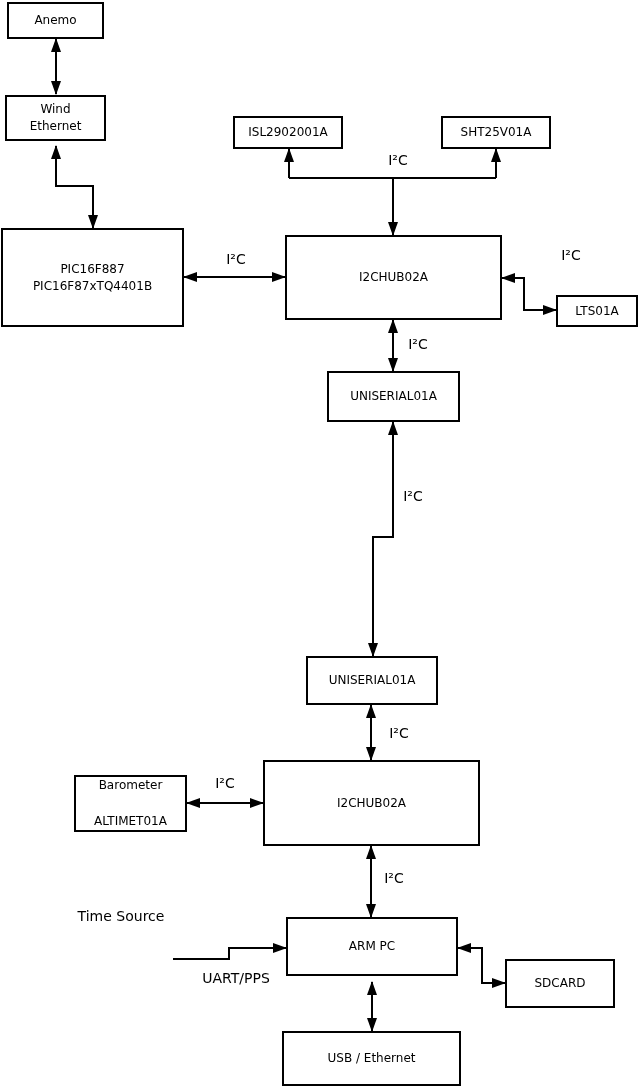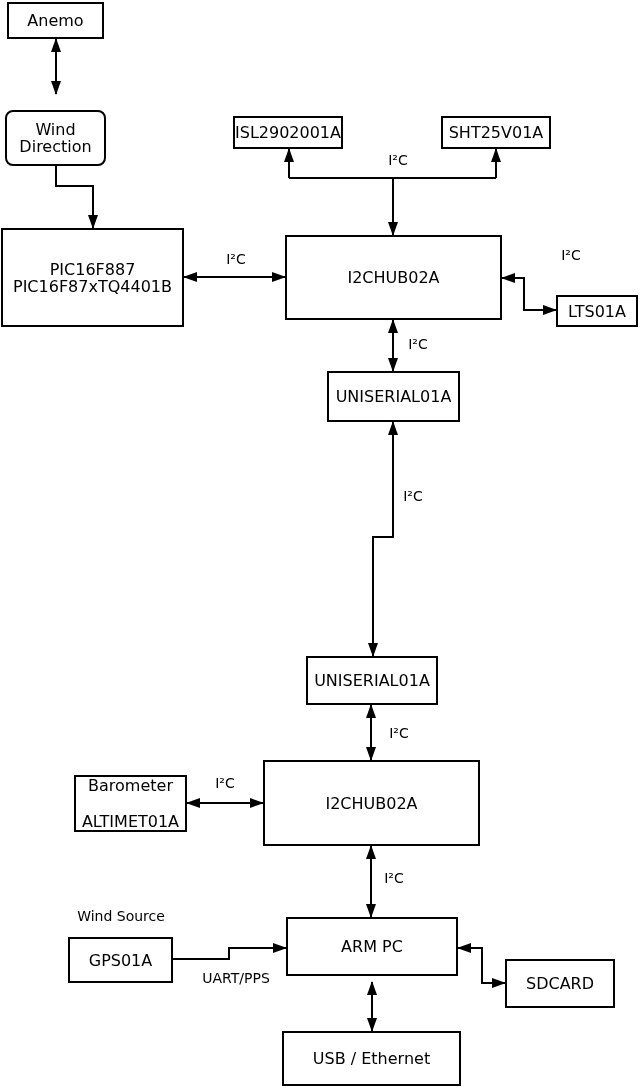--- a/index.html
+++ b/index.html
@@ -20,34 +20,34 @@
   .box {
     position: absolute;
     box-sizing: border-box;
     background: #ffffff;
     border: 2px solid #000000;
     display: flex;
     flex-direction: column;
     align-items: center;
     justify-content: center;
     text-align: center;
-    font-size: 16px;
+    font-size: 12px;
     line-height: 17px;
     white-space: nowrap;
   }
   .flabel {
     position: absolute;
     transform: translateX(-50%);
     font-size: 14px;
     line-height: 13px;
     white-space: nowrap;
   }
   
   #n-anemo    { left: 7px;   top: 2px;    width: 97px;  height: 37px; }
-  #n-wind     { left: 5px;   top: 110px;   width: 101px; height: 56px; border-radius: 8px; }
+  #n-wind     { left: 5px;   top: 95px;   width: 101px; height: 46px; }
   #n-pic      { left: 1px;   top: 228px;  width: 183px; height: 99px; align-items: center; }
   #n-isl      { left: 233px; top: 116px;  width: 110px; height: 33px; text-align: right; }
   #n-sht      { left: 441px; top: 116px;  width: 110px; height: 33px; }
   #n-hub1     { left: 285px; top: 235px;  width: 217px; height: 85px; }
   #n-lts      { left: 556px; top: 295px;  width: 82px;  height: 32px; }
   #n-uni1     { left: 327px; top: 371px;  width: 133px; height: 51px; }
   #n-uni2     { left: 306px; top: 656px;  width: 132px; height: 49px; }
   #n-hub2     { left: 263px; top: 760px;  width: 217px; height: 86px; }
   #n-baro     { left: 74px;  top: 775px;  width: 113px; height: 57px; gap: 19px; }
   #n-arm      { left: 286px; top: 917px;  width: 172px; height: 59px; }
@@ -96,21 +96,21 @@
       <path d="M372,982 V1031" marker-start="url(#ah)" marker-end="url(#ah)"></path>
     </g>
   </svg>
 
   <div class="box" id="n-anemo">
     <span>Anemo</span>
   </div>
 
   <div class="box" id="n-wind">
     <span>Wind</span>
-    <span>Direction</span>
+    <span>Ethernet</span>
   </div>
 
   <div class="box" id="n-pic">
     <span>PIC16F887</span>
     <span>PIC16F87xTQ4401B</span>
   </div>
 
   <div class="box" id="n-isl">
     <span>ISL2902001A</span>
   </div>
@@ -141,36 +141,33 @@
 
   <div class="box" id="n-baro">
     <span>Barometer</span>
     <span>ALTIMET01A</span>
   </div>
 
   <div class="box" id="n-arm">
     <span>ARM PC</span>
   </div>
 
-  <div class="box" id="n-gps">
-    <span>GPS01A</span>
-  </div>
 
   <div class="box" id="n-usb">
     <span>USB / Ethernet</span>
   </div>
 
   <div class="box" id="n-sdcard">
     <span>SDCARD</span>
   </div>
 
   <div class="flabel" id="l-i2c-top">I²C</div>
   <div class="flabel" id="l-i2c-pic-hub1">I²C</div>
   <div class="flabel" id="l-i2c-hub1-lts">I²C</div>
   <div class="flabel" id="l-i2c-hub1-uni1">I²C</div>
   <div class="flabel" id="l-i2c-uni-uni">I²C</div>
   <div class="flabel" id="l-i2c-uni2-hub2">I²C</div>
   <div class="flabel" id="l-i2c-baro-hub2">I²C</div>
   <div class="flabel" id="l-i2c-hub2-arm">I²C</div>
-  <div class="flabel" id="l-time-source">Wind Source</div>
+  <div class="flabel" id="l-time-source">Time Source</div>
   <div class="flabel" id="l-uart-pps">UART/PPS</div>
 
 </div>
 
 </body></html>

